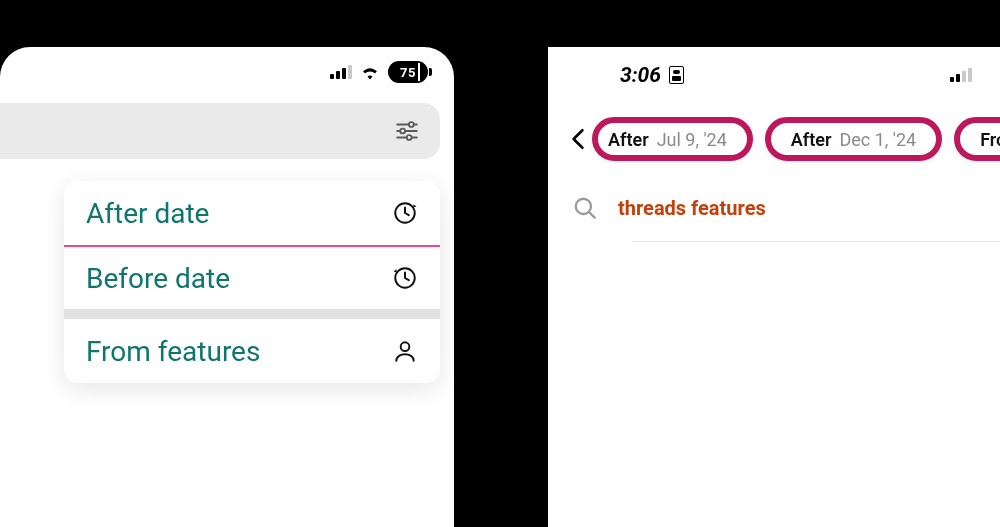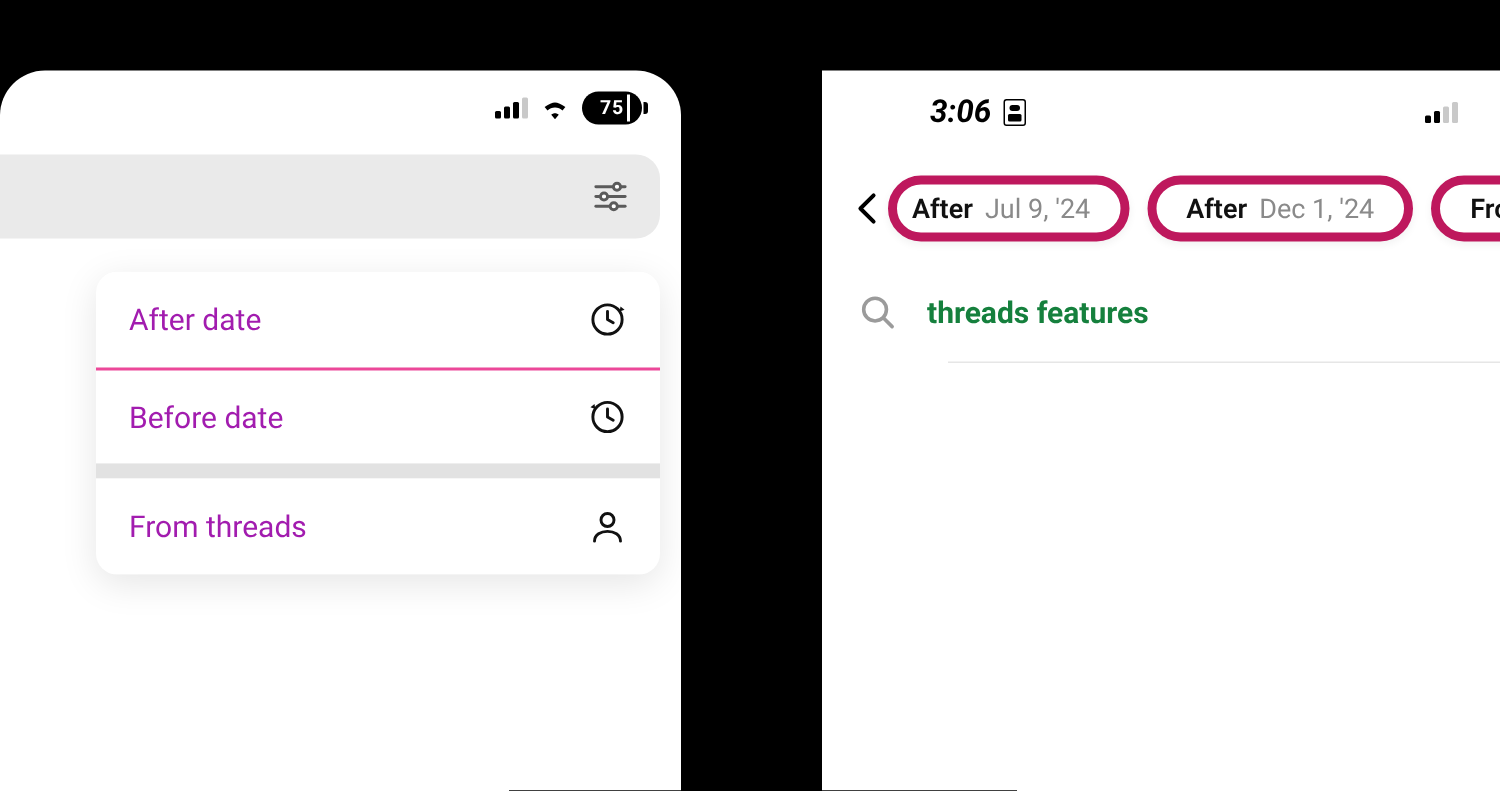--- a/index.html
+++ b/index.html
@@ -46,21 +46,21 @@
   .slider-icon svg { width:26px; height:26px; display:block; }
   .dropdown {
     margin: 22px 14px 0 64px;
     background:#f6f6f6; border-radius:14px;
     box-shadow: 0 6px 24px rgba(0,0,0,.10);
     overflow:hidden;
   }
   .dropdown .row {
     display:flex; align-items:center; justify-content:space-between;
     padding: 0 22px; height:64px;
-    font-size:20px; color:#a21caf;
+    font-size:28px; color:#0f766e;
     background:#fff;
   }
   .dropdown .row + .row { border-top:2px solid #ec4899; }
   .dropdown .sep { height:10px; background:#e2e2e2; }
   .dropdown .ic svg { width:26px; height:26px; display:block; }
 
   
   .statusbar2 {
     display:flex; justify-content:space-between; align-items:center;
     height:56px; padding:0 28px 0 72px;
@@ -86,21 +86,21 @@
     font-size:18px; white-space: nowrap;
   }
   .chip .k{font-weight:600;color:#111;margin-right:8px;}
   .chip .v{color:#8a8a8a;}
   .chip.firstclip { margin-left:-10px; padding-left:10px;}
   .chip.lastclip  { padding-right:40px; margin-right:-40px;}
 
   .searchrow {
     display:flex; align-items:center; gap:20px;
     padding: 20px 24px 12px 24px;
-    font-size:20px; font-weight:700; color:#15803d;
+    font-size:20px; font-weight:700; color:#c2410c;
   }
   .mag svg{width:26px;height:26px;display:block;}
   .hr { margin:8px 0 0 84px; height:1px; background:#e6e6e6;}
 </style>
 </head>
 <body>
 
 <div class="phone phone-left">
   <div class="statusbar">
     <div class="sig">
@@ -149,21 +149,21 @@
       <span class="ic">
         <svg viewBox="0 0 24 24" fill="none" stroke="#111" stroke-width="1.8" stroke-linecap="round" stroke-linejoin="round">
           <circle cx="12" cy="12" r="9"></circle>
             <polyline points="12 7 12 12 15.5 14"></polyline>
           <path d="M4 4 l-2.5 2 l3 1" fill="#111" stroke="none"></path>
         </svg>
       </span>
     </div>
     <div class="sep"></div>
     <div class="row">
-      <span>From threads</span>
+      <span>From features</span>
       <span class="ic">
         <svg viewBox="0 0 24 24" fill="none" stroke="#111" stroke-width="1.8" stroke-linecap="round">
           <circle cx="12" cy="8" r="4"></circle>
             <path d="M4 21c0-4 4-6 8-6s8 2 8 6"></path>
         </svg>
       </span>
     </div>
   </div>
 </div>
 

